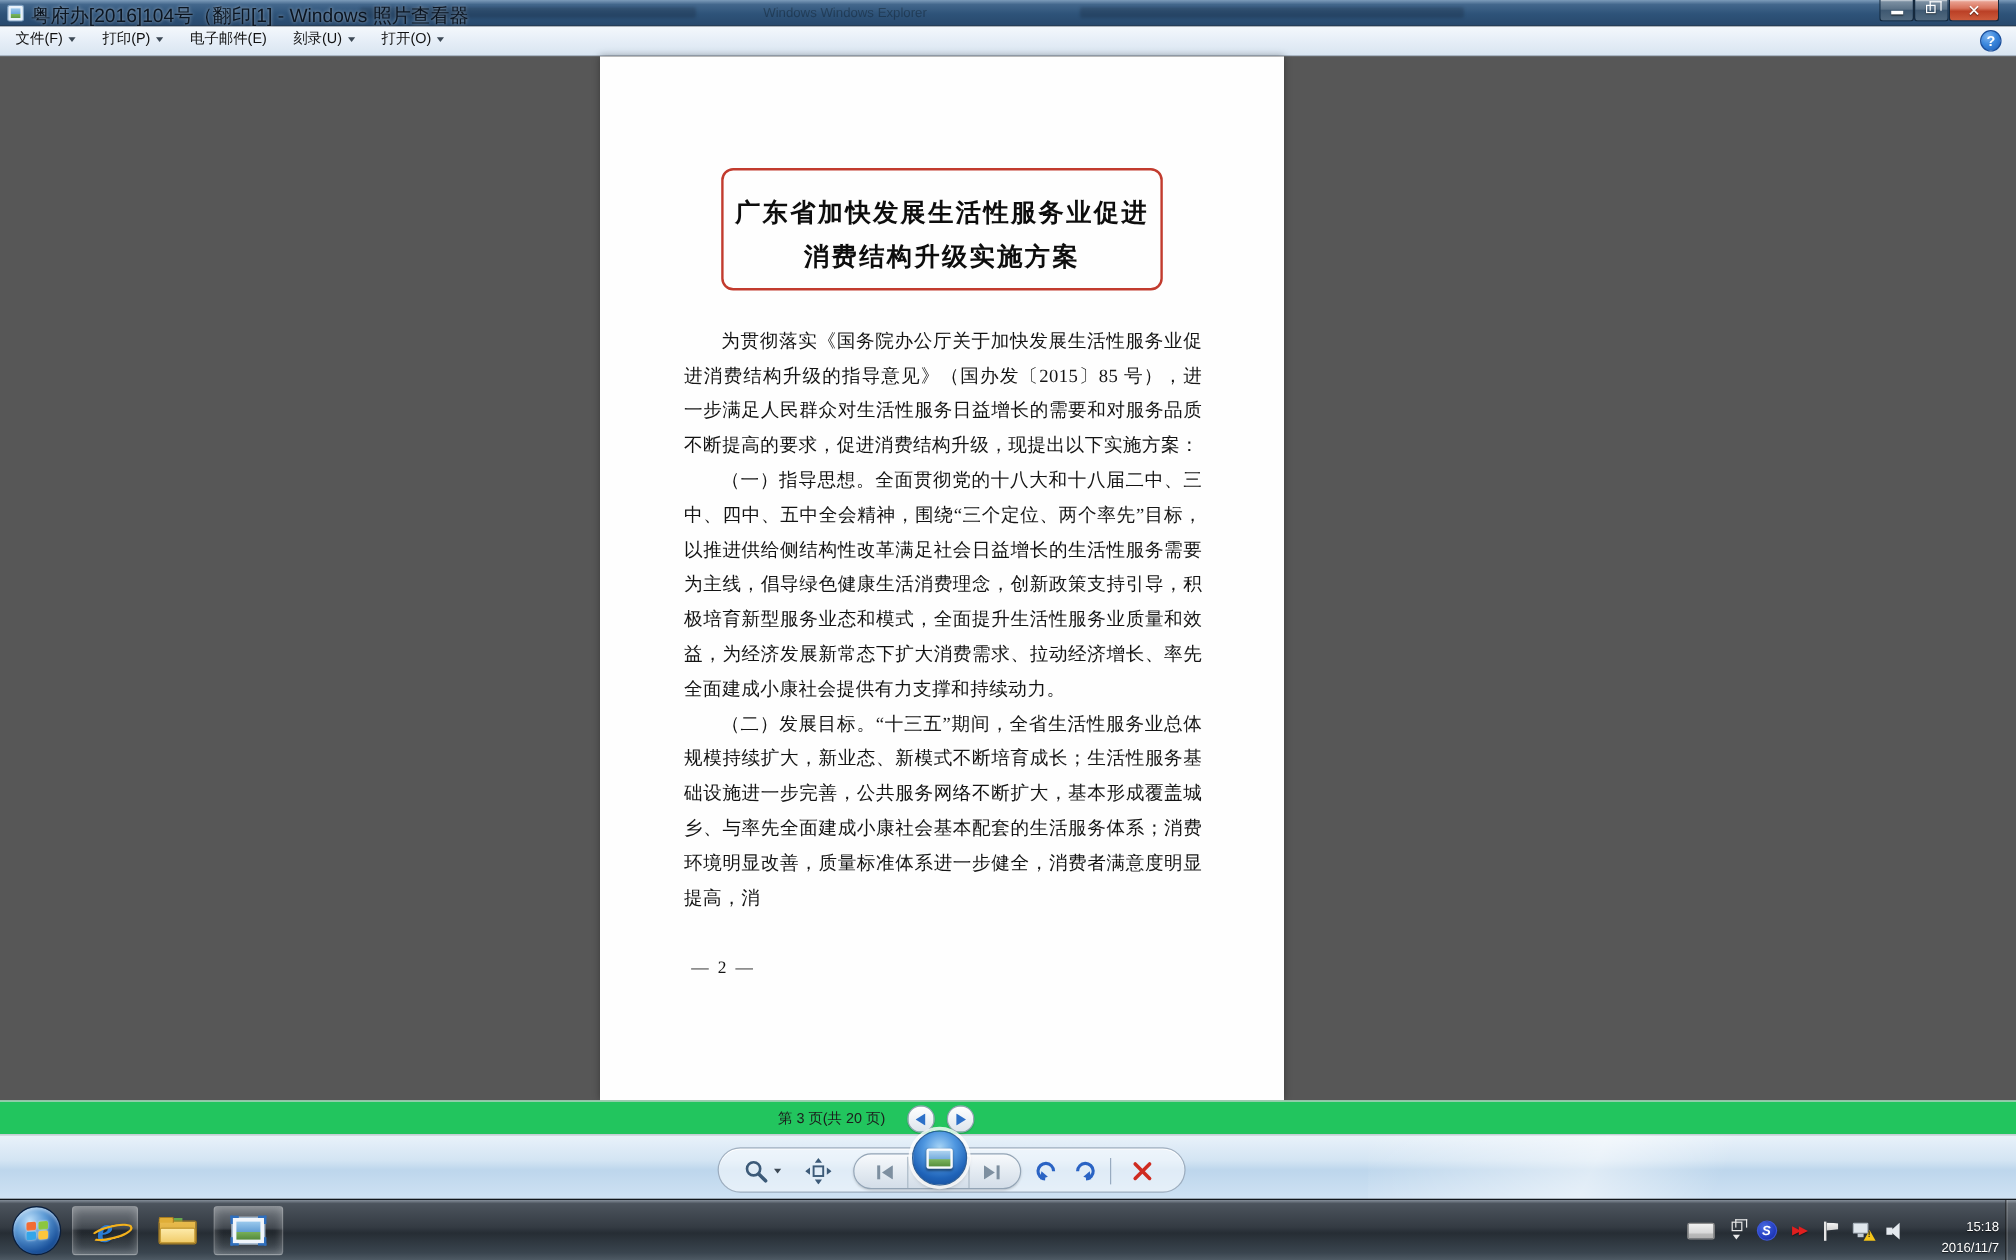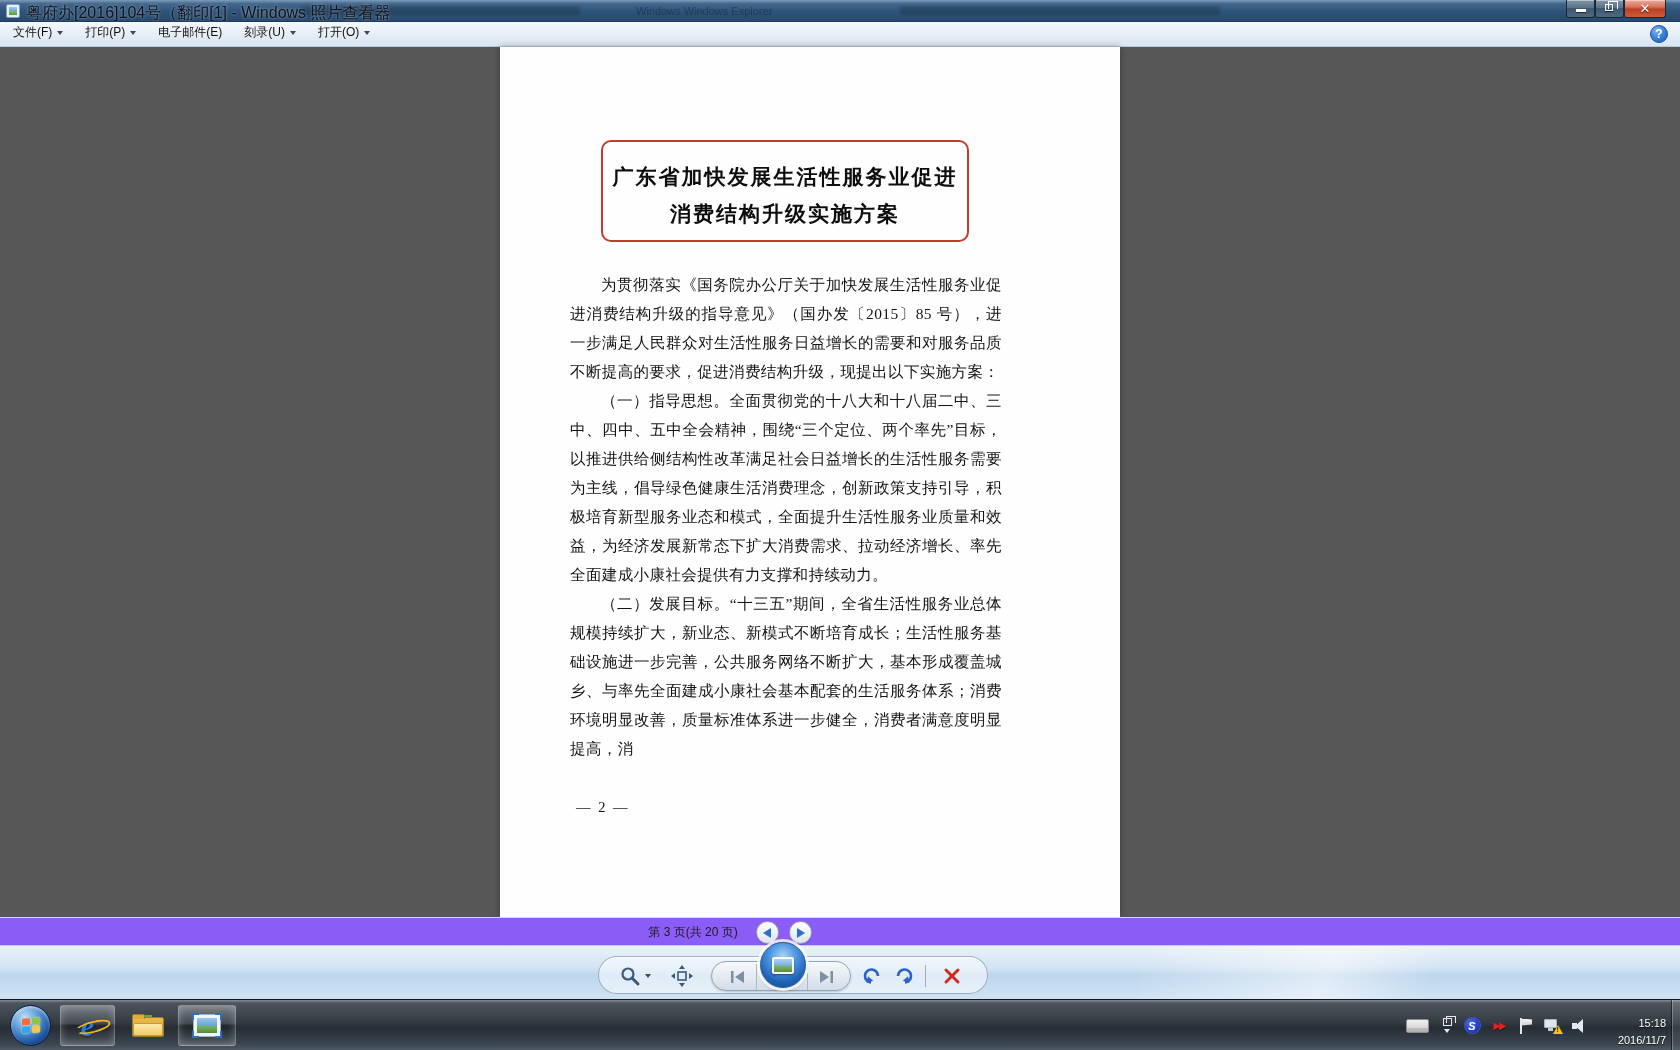--- a/index.html
+++ b/index.html
@@ -42,36 +42,36 @@
   .menu-item { display:flex; align-items:center; gap:5px; padding:0 9px; height:21px; margin-left:4px;
     font-size:12px; color:#111; border-radius:2px; cursor:default; }
   .caret-down { width:0; height:0; border-left:3.5px solid transparent; border-right:3.5px solid transparent;
     border-top:4px solid #3c4854; }
   .help-btn { position:absolute; right:12px; top:3px; width:18px; height:18px; border-radius:50%;
     background:radial-gradient(circle at 35% 28%,#7fb6f0 0%,#3b87dd 45%,#1c5cb4 100%);
     border:1px solid #1a4f9c; color:#fff; font-size:12px; font-weight:bold; text-align:center; line-height:17px; }
 
   
   .viewer { position:absolute; left:0; top:47px; width:1680px; height:870px; background:#575757; }
-  .page { position:absolute; left:500px; top:0; width:620px; height:870px; background:#fefefe;
+  .page { position:absolute; left:500px; top:0; width:570px; height:870px; background:#fefefe;
     box-shadow:0 0 6px rgba(0,0,0,.35);
     font-family:"Liberation Serif","DejaVu Serif",serif; color:#141414; }
   .doc-title-box { position:absolute; left:101px; top:93px; width:368px; height:102px;
     border:2px solid #c23b2e; border-radius:10px; text-align:center; padding-top:17px; }
   .doc-title-line { font-size:21px; font-weight:bold; line-height:37px; letter-spacing:2px; color:#0d0d0d; }
   .doc-body { position:absolute; left:70px; top:223px; width:432px; font-size:15.5px; line-height:29px;
     letter-spacing:.4px; }
   .para { text-align:justify; text-indent:2em; }
   .para.heading { font-family:"Liberation Sans","DejaVu Sans",sans-serif; font-weight:bold;
     text-align:left; font-size:15.5px; }
   .para b { font-weight:normal; }
   .doc-footer { position:absolute; left:76px; top:752px; font-size:14.5px; letter-spacing:2px; }
 
   
-  .pagerbar { position:absolute; left:0; top:917px; width:1680px; height:29px; background:#8b5cf6;
+  .pagerbar { position:absolute; left:0; top:917px; width:1680px; height:29px; background:#22c55e;
     border-top:1px solid #d7dadd; border-bottom:1px solid #c7ced6; }
   .pager-group { position:absolute; left:560px; top:0; width:340px; height:29px; display:flex;
     align-items:center; justify-content:center; gap:10px; }
   .pager-label { font-size:12px; color:#1c1c1c; margin-right:8px; white-space:nowrap; }
   .pager-btn { width:23px; height:23px; border-radius:50%; border:1px solid #93a2b2;
     background:linear-gradient(180deg,#ffffff 0%,#eef2f6 50%,#dde4ec 100%);
     display:flex; align-items:center; justify-content:center; box-shadow:0 1px 1px rgba(0,0,0,.15); }
 
   
   .toolbar { position:absolute; left:0; top:946px; width:1680px; height:53px;

